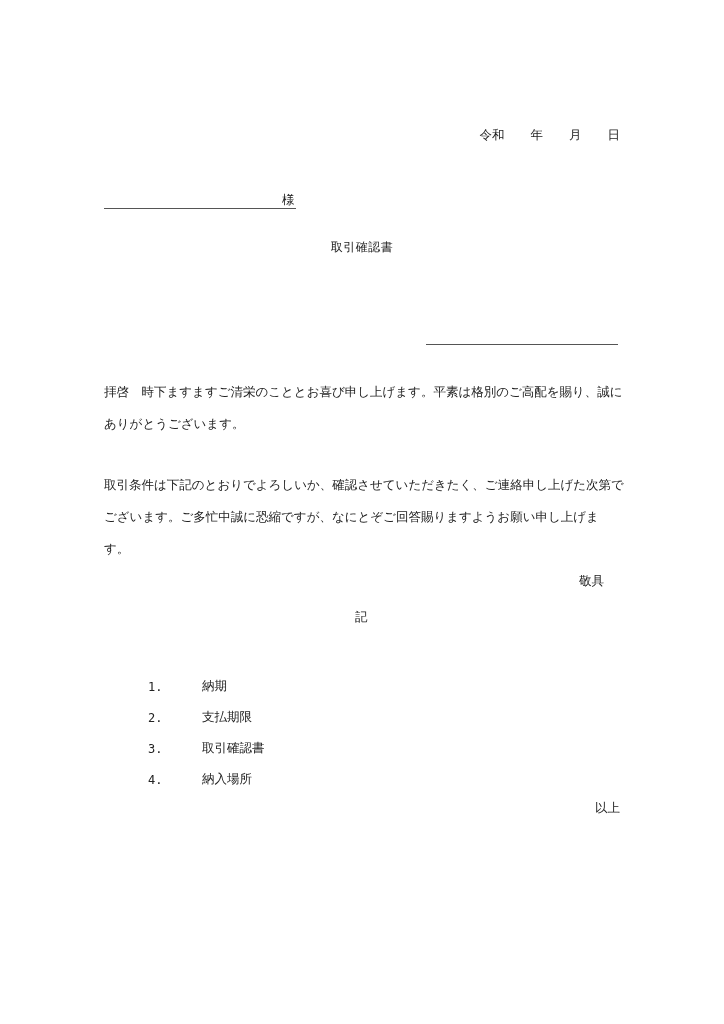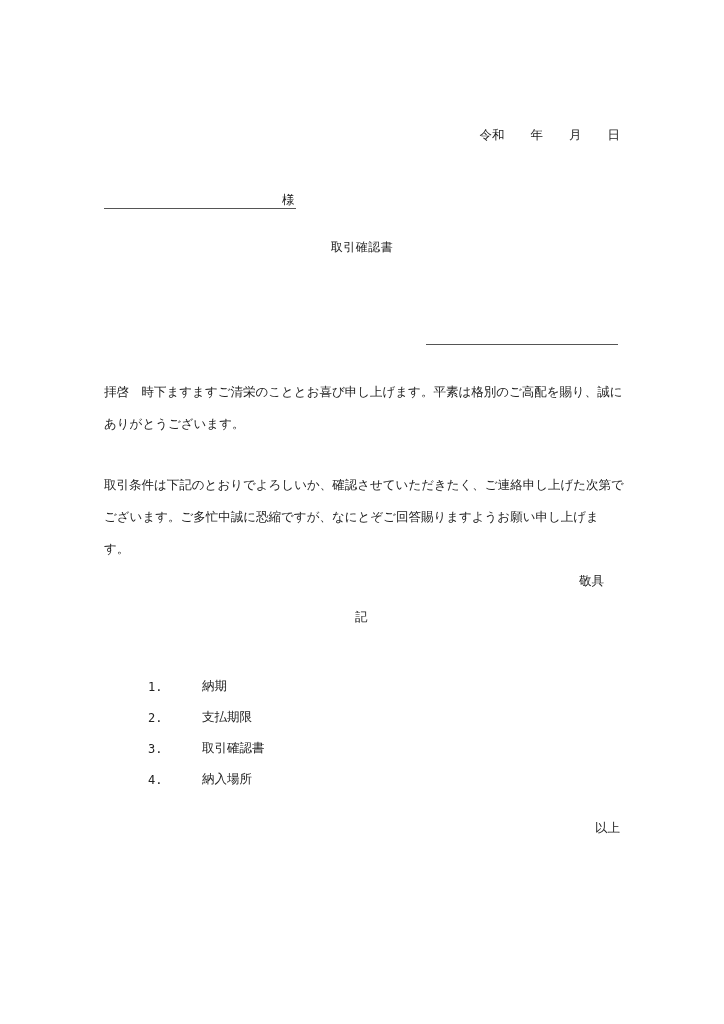--- a/index.html
+++ b/index.html
@@ -83,21 +83,21 @@
       height: 31px;
       align-items: center;
     }
     .item-num {
       width: 54px;
       font-family: "DejaVu Sans Mono", "Liberation Mono", monospace;
       font-size: 12px;
     }
     .end {
       right: 104px;
-      top: 820px;
+      top: 800px;
       font-size: 12.5px;
     }
   </style>
 </head>
 <body>
 
 <div class="abs date-row">
   <span class="date-era">令和</span>
   <span class="date-year">年</span>
   <span class="date-month">月</span>

